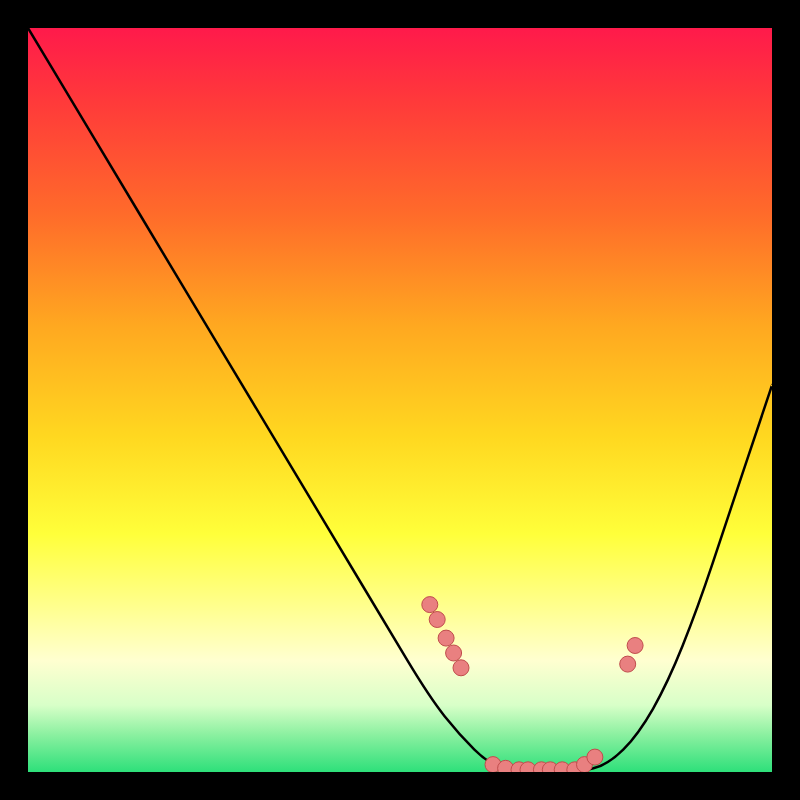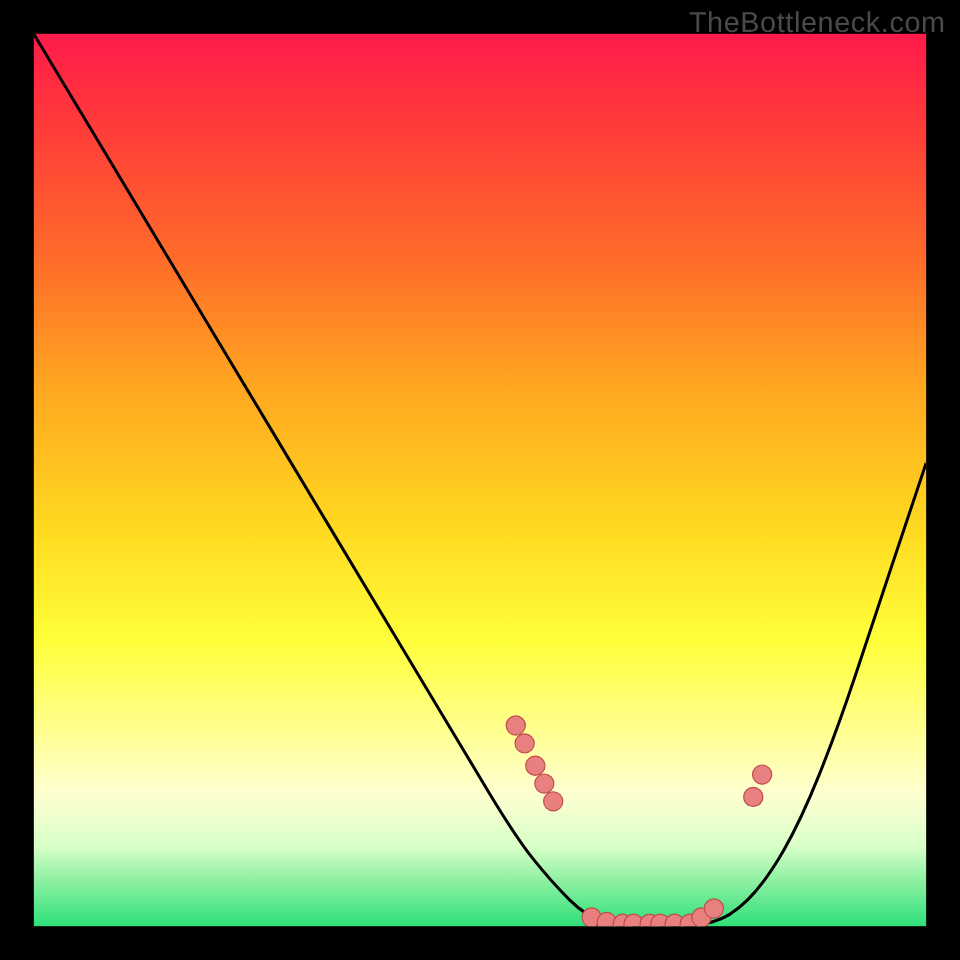--- a/index.html
+++ b/index.html
@@ -20,21 +20,20 @@
       #8bf0a0 95%,
       #2ee07a 100%);
   }
   .curve{position:absolute;left:0;top:0}
   .wm{position:absolute;top:6px;right:12px;font:24px Arial,Helvetica,sans-serif;color:#4a4a4a;letter-spacing:.5px}
 </style>
 </head>
 <body>
 
 <div class="frame">
-  <div class="wm">TheBottleneck.com</div>
   <div class="plot">
     <div class="grad"></div>
     <svg class="curve" width="744" height="744" viewBox="0 0 744 744">
       <path id="curve-path" fill="none" stroke="#000000" stroke-width="2.5" d="M0.0 0.0 Q0.0 0.0 22.3 37.2 Q44.6 74.4 67.0 111.6 Q89.3 148.8 111.6 186.0 Q133.9 223.2 156.2 260.4 Q178.6 297.6 200.9 334.8 Q223.2 372.0 245.5 409.2 Q267.8 446.4 290.2 483.6 Q312.5 520.8 334.8 558.0 Q357.1 595.2 379.4 632.4 Q401.8 669.6 416.6 688.2 Q431.5 706.8 446.4 721.7 Q461.3 736.6 476.2 740.3 Q491.0 744.0 505.9 744.0 Q520.8 744.0 535.7 744.0 Q550.6 744.0 565.4 740.3 Q580.3 736.6 595.2 721.7 Q610.1 706.8 625.0 680.8 Q639.8 654.7 654.7 617.5 Q669.6 580.3 684.5 535.7 Q699.4 491.0 714.2 446.4 Q729.1 401.8 736.6 379.4 T744.0 357.1"></path>
       <g id="dots">
           <circle cx="401.8" cy="576.6" r="8" fill="#e98080" stroke="#c04c4c" stroke-width="1"></circle>
           <circle cx="409.2" cy="591.5" r="8" fill="#e98080" stroke="#c04c4c" stroke-width="1"></circle>
           <circle cx="418.1" cy="610.1" r="8" fill="#e98080" stroke="#c04c4c" stroke-width="1"></circle>
           <circle cx="425.6" cy="625.0" r="8" fill="#e98080" stroke="#c04c4c" stroke-width="1"></circle>
           <circle cx="433.0" cy="639.8" r="8" fill="#e98080" stroke="#c04c4c" stroke-width="1"></circle>

